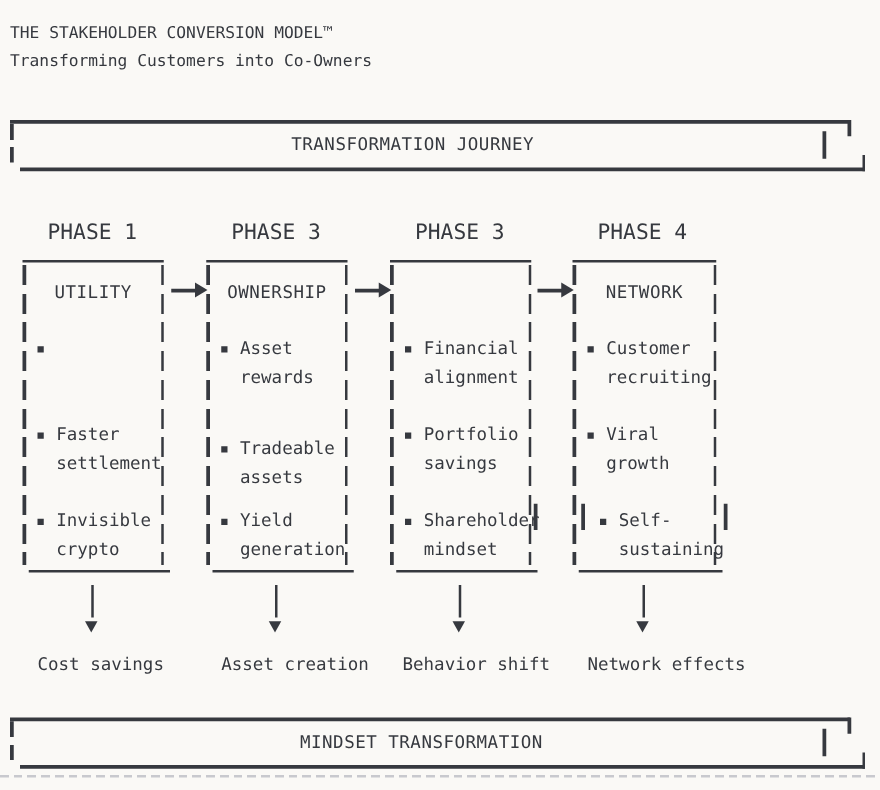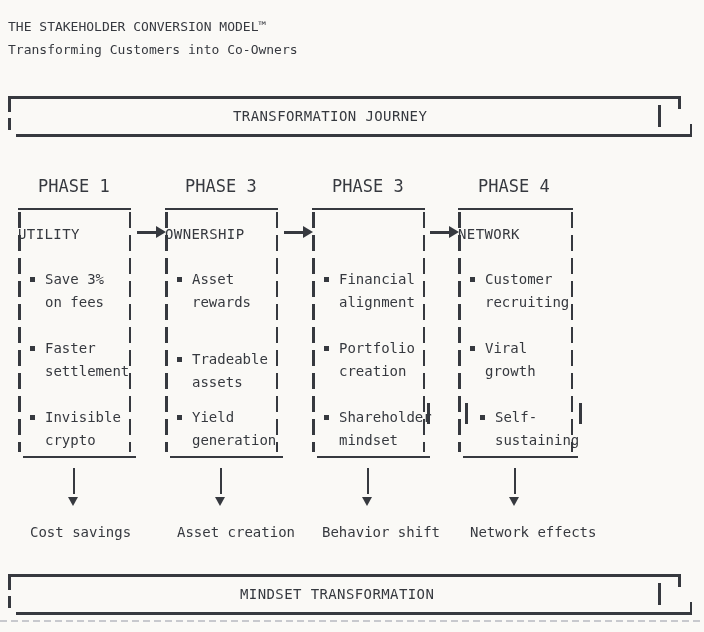--- a/index.html
+++ b/index.html
@@ -28,21 +28,21 @@
   .bn-cursor{left:650px;top:9px;width:2.5px;height:22px;background:var(--ink);}
   .bn-text{top:9px;font-size:14px;line-height:23px;white-space:nowrap;letter-spacing:.4px;}
   
   .phase-col{top:175px;width:113px;height:282px;}
   .phase-label{position:absolute;left:20px;top:0;font-size:17px;line-height:23px;white-space:nowrap;}
   .pbox{position:absolute;left:0;right:0;top:33px;height:248px;border-top:2.5px solid var(--ink);}
   .pside{position:absolute;top:2px;height:240px;width:2.5px;
     background:repeating-linear-gradient(to bottom,var(--ink) 0 16px,transparent 16px 23px);}
   .sl{left:0;} .sr{right:0;}
   .pbottom{position:absolute;left:5px;right:-5px;bottom:0;height:2.5px;background:var(--ink);}
-  .ptitle{position:absolute;left:0;right:0;top:13px;
+  .ptitle{position:absolute;left:0;right:0;top:13px;text-align:center;
     font-size:14px;line-height:23px;letter-spacing:.4px;}
   .bgrp{position:absolute;left:0;right:0;height:46px;}
   .bmark{position:absolute;left:12px;top:9px;width:5px;height:5px;background:var(--ink);}
   .blines{position:absolute;left:27px;top:0;font-size:14px;line-height:23px;white-space:nowrap;}
   
   .harrow{top:226px;width:30px;height:13px;}
   .ha-line{position:absolute;left:0;top:5px;width:20px;height:2.5px;background:var(--ink);}
   .ha-head{position:absolute;left:19px;top:0;width:0;height:0;
     border-left:10px solid var(--ink);border-top:6px solid transparent;border-bottom:6px solid transparent;}
   
@@ -79,24 +79,20 @@
 
   <div class="abs phase-col" style="left:18px">
     <div class="phase-label">PHASE 1</div>
     <div class="pbox">
       <div class="pside sl"></div>
       <div class="pside sr"></div>
       <div class="pbottom"></div>
       <div class="ptitle">UTILITY</div>
       <div class="bgrp" style="top:58px">
         <span class="bmark"></span>
-        <div class="blines">
-          <div>Save 3%</div>
-          <div>on fees</div>
-        </div>
       </div>
       <div class="bgrp" style="top:127px">
         <span class="bmark"></span>
         <div class="blines">
           <div>Faster</div>
           <div>settlement</div>
         </div>
       </div>
       <div class="bgrp" style="top:196px">
         <span class="bmark"></span>
@@ -149,21 +145,21 @@
         <span class="bmark"></span>
         <div class="blines">
           <div>Financial</div>
           <div>alignment</div>
         </div>
       </div>
       <div class="bgrp" style="top:127px">
         <span class="bmark"></span>
         <div class="blines">
           <div>Portfolio</div>
-          <div>creation</div>
+          <div>savings</div>
         </div>
       </div>
       <div class="bgrp" style="top:196px">
         <span class="bmark"></span>
         <div class="blines">
           <div>Shareholder</div>
           <div>mindset</div>
         </div>
       </div>
     </div>

